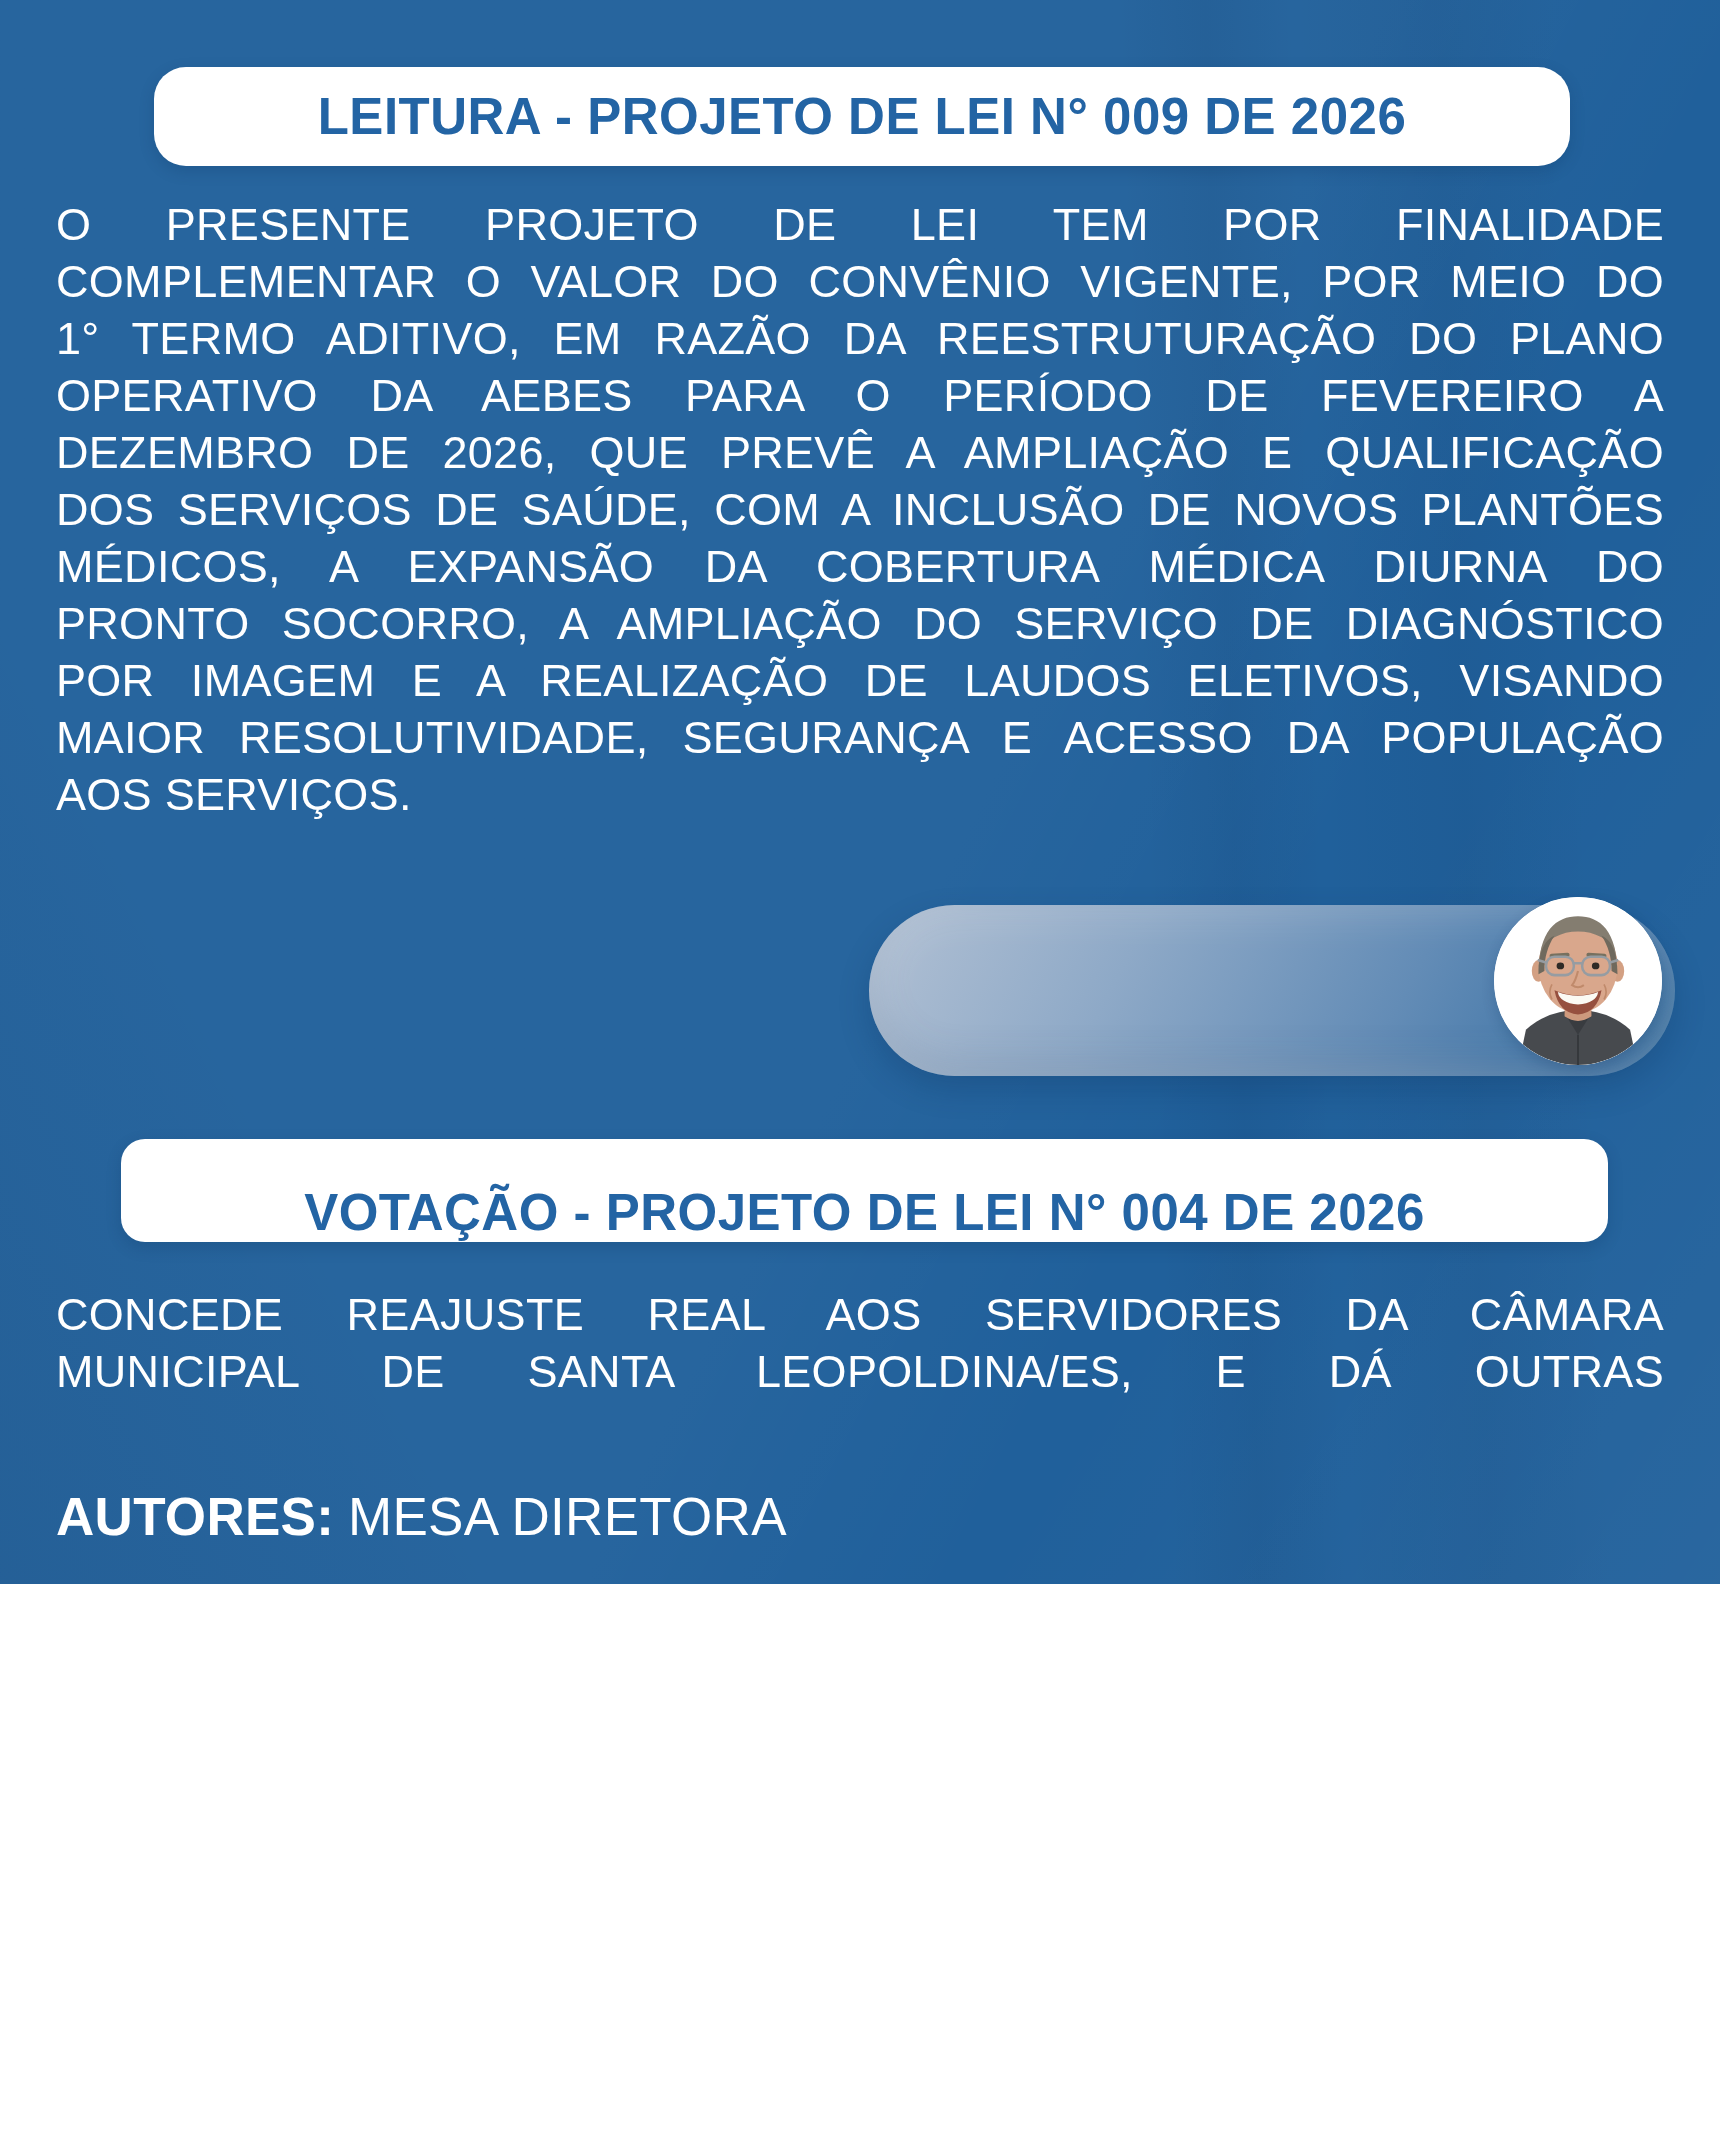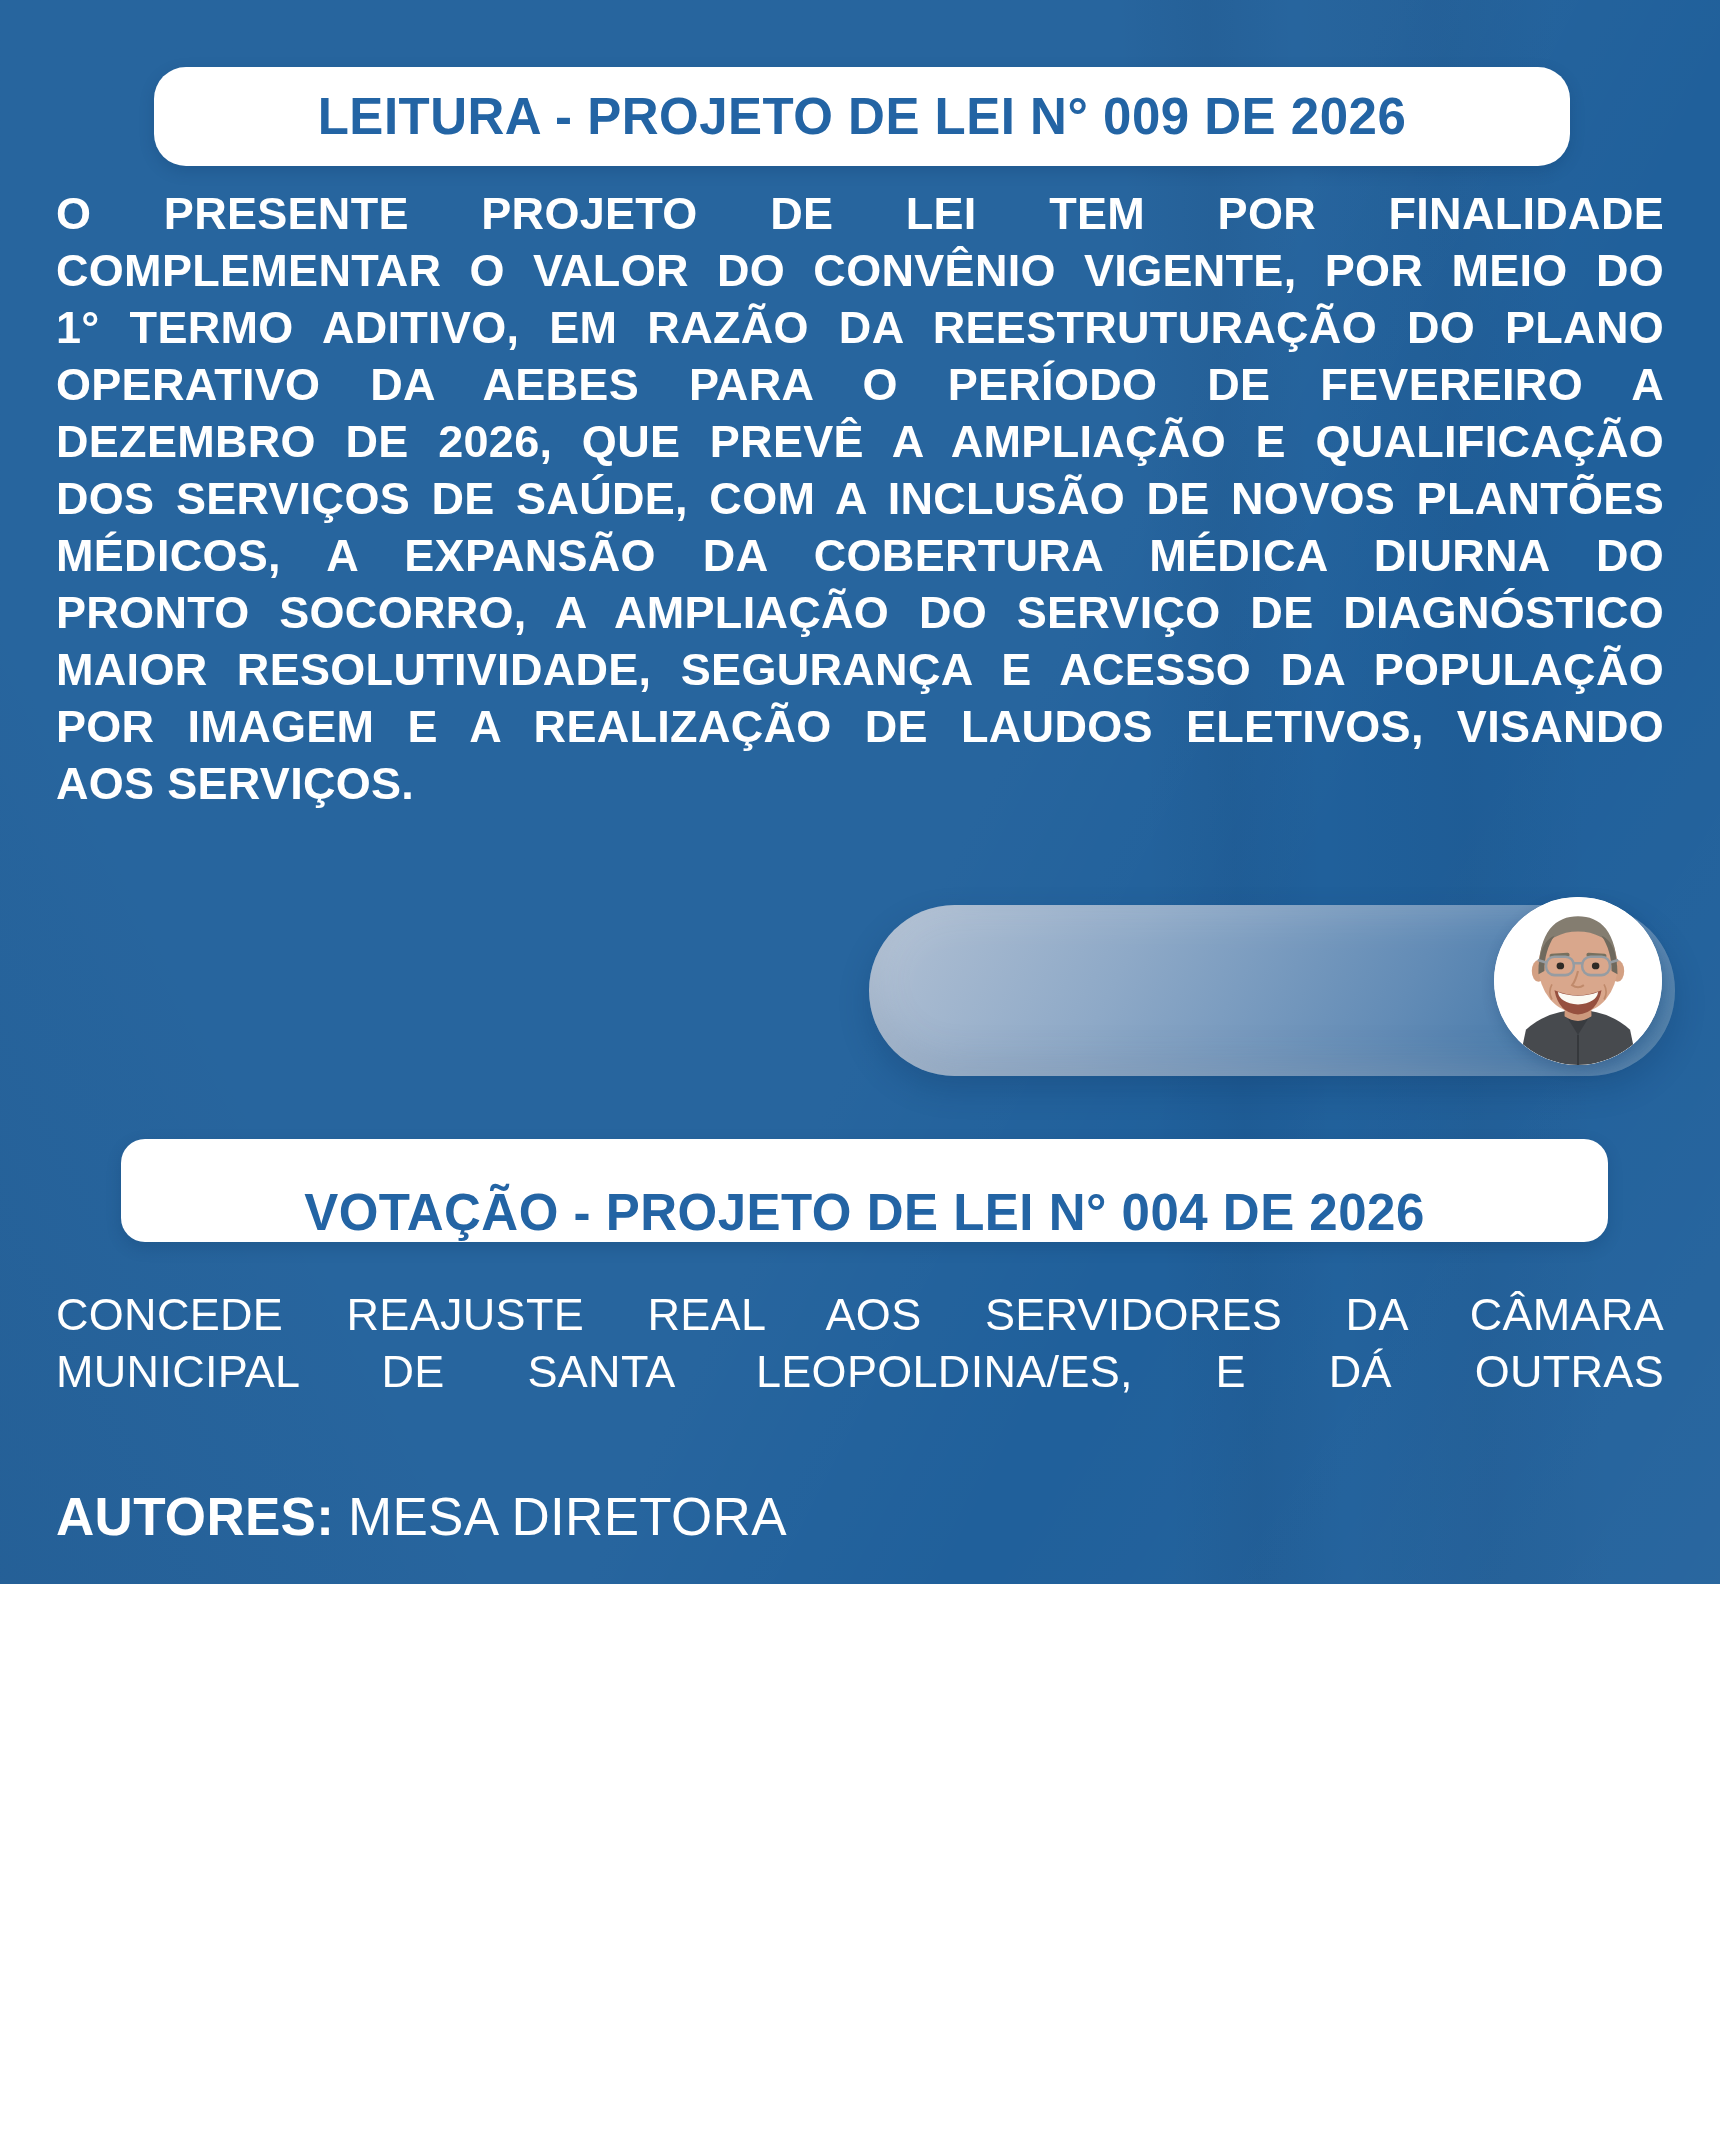--- a/index.html
+++ b/index.html
@@ -41,21 +41,21 @@
   .pill-leitura { left: 154px; top: 67px; width: 1416px; height: 99px; border-radius: 32px; }
   .pill-votacao { left: 121px; top: 1139px; width: 1487px; height: 103px; border-radius: 24px; align-items: flex-end; }
 
   .para {
     position: absolute;
     left: 56px; width: 1608px;
     color: #ffffff;
     font-size: 45px;
     letter-spacing: 0.3px;
   }
-  .para1 { top: 185px; font-weight: bold; }
+  .para1 { top: 196px; }
   .para2 { top: 1286px; }
   .jline {
     height: 57px; line-height: 57px;
     text-align: justify; text-align-last: justify;
     white-space: normal;
   }
   .jline.last { text-align-last: left; }
 
   .author-pill {
     position: absolute;
@@ -121,22 +121,22 @@
 
   <div class="para para1">
       <div class="jline">O PRESENTE PROJETO DE LEI TEM POR FINALIDADE</div>
       <div class="jline">COMPLEMENTAR O VALOR DO CONVÊNIO VIGENTE, POR MEIO DO</div>
       <div class="jline">1° TERMO ADITIVO, EM RAZÃO DA REESTRUTURAÇÃO DO PLANO</div>
       <div class="jline">OPERATIVO DA AEBES PARA O PERÍODO DE FEVEREIRO A</div>
       <div class="jline">DEZEMBRO DE 2026, QUE PREVÊ A AMPLIAÇÃO E QUALIFICAÇÃO</div>
       <div class="jline">DOS SERVIÇOS DE SAÚDE, COM A INCLUSÃO DE NOVOS PLANTÕES</div>
       <div class="jline">MÉDICOS, A EXPANSÃO DA COBERTURA MÉDICA DIURNA DO</div>
       <div class="jline">PRONTO SOCORRO, A AMPLIAÇÃO DO SERVIÇO DE DIAGNÓSTICO</div>
+      <div class="jline">POR IMAGEM E A REALIZAÇÃO DE LAUDOS ELETIVOS, VISANDO</div>
       <div class="jline">MAIOR RESOLUTIVIDADE, SEGURANÇA E ACESSO DA POPULAÇÃO</div>
-      <div class="jline">POR IMAGEM E A REALIZAÇÃO DE LAUDOS ELETIVOS, VISANDO</div>
       <div class="jline last">AOS SERVIÇOS.</div>
     </div>
 
   <div class="author-pill">
     <div class="avatar">
       <svg viewBox="0 0 200 200" xmlns="http://www.w3.org/2000/svg">
         <defs>
           <clipPath id="avclip">
               <circle cx="100" cy="100" r="100"></circle>
             </clipPath>

